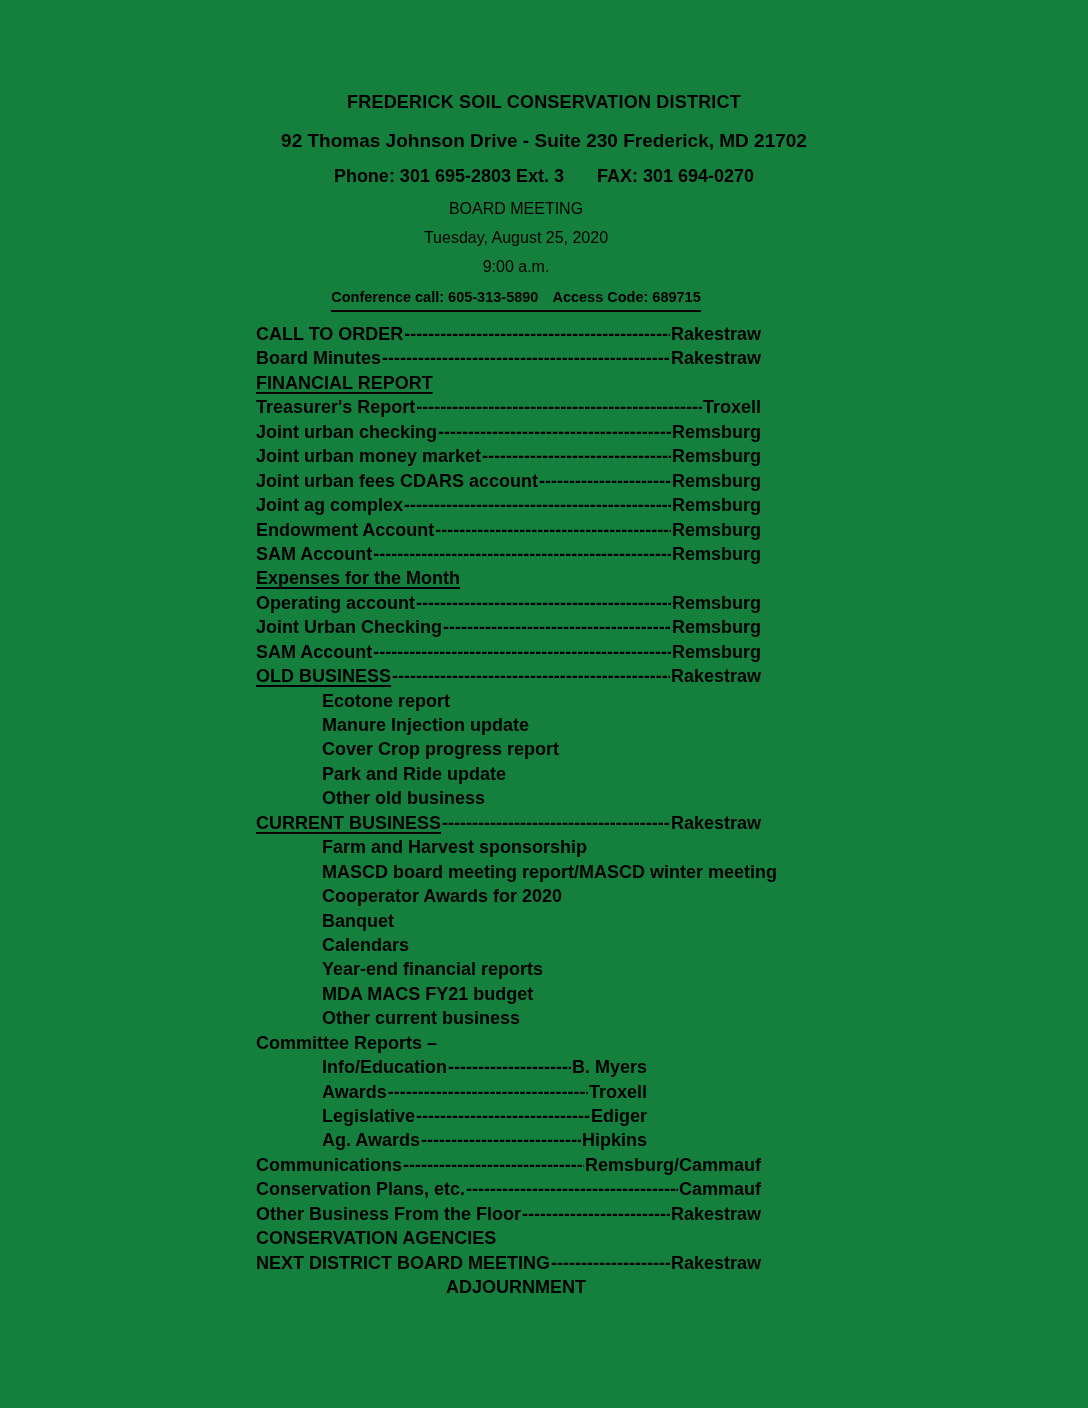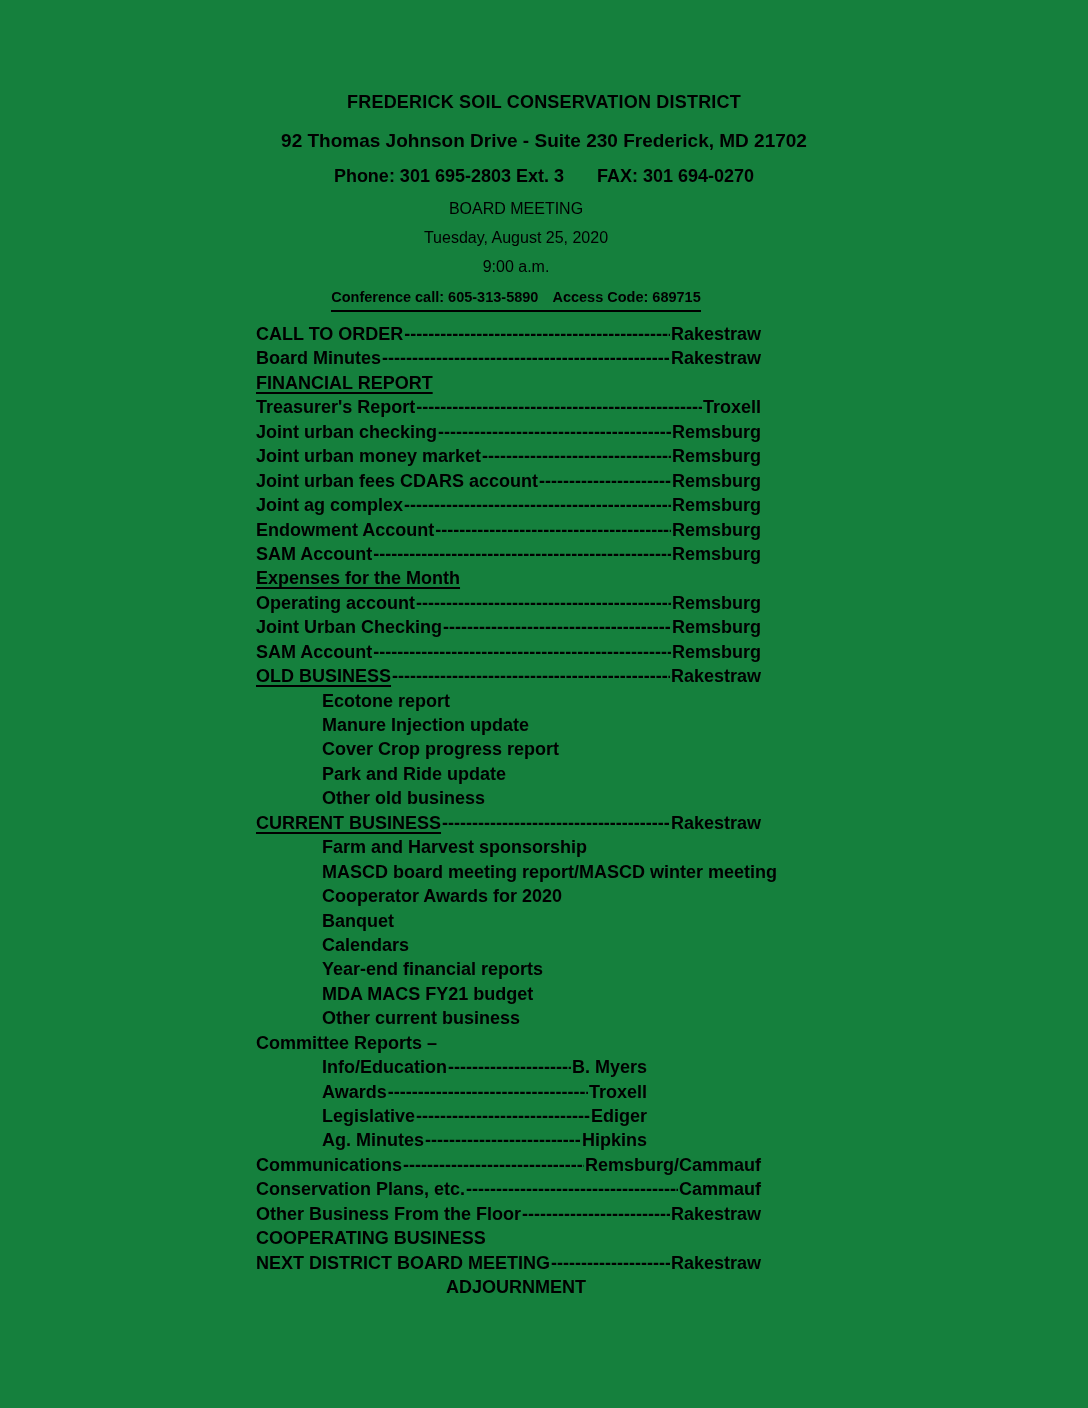--- a/index.html
+++ b/index.html
@@ -187,41 +187,41 @@
         <span class="label">Awards</span>
         <span class="leader"></span>
         <span class="pname">Troxell</span>
       </div>
       <div class="row indent">
         <span class="label">Legislative</span>
         <span class="leader"></span>
         <span class="pname">Ediger</span>
       </div>
       <div class="row indent">
-        <span class="label">Ag. Minutes</span>
+        <span class="label">Ag. Awards</span>
         <span class="leader"></span>
         <span class="pname">Hipkins</span>
       </div>
       <div class="row">
         <span class="label">Communications</span>
         <span class="leader"></span>
         <span class="pname">Remsburg/Cammauf</span>
       </div>
       <div class="row">
         <span class="label">Conservation Plans, etc.</span>
         <span class="leader"></span>
         <span class="pname">Cammauf</span>
       </div>
       <div class="row">
         <span class="label">Other Business From the Floor</span>
         <span class="leader"></span>
         <span class="pname">Rakestraw</span>
       </div>
       <div class="row">
-        <span class="label">COOPERATING BUSINESS</span>
+        <span class="label">CONSERVATION AGENCIES</span>
       </div>
       <div class="row">
         <span class="label">NEXT DISTRICT BOARD MEETING</span>
         <span class="leader"></span>
         <span class="pname">Rakestraw</span>
       </div>
       <div class="row center"><span class="label">ADJOURNMENT</span></div>
     </div>
 
 </div>

